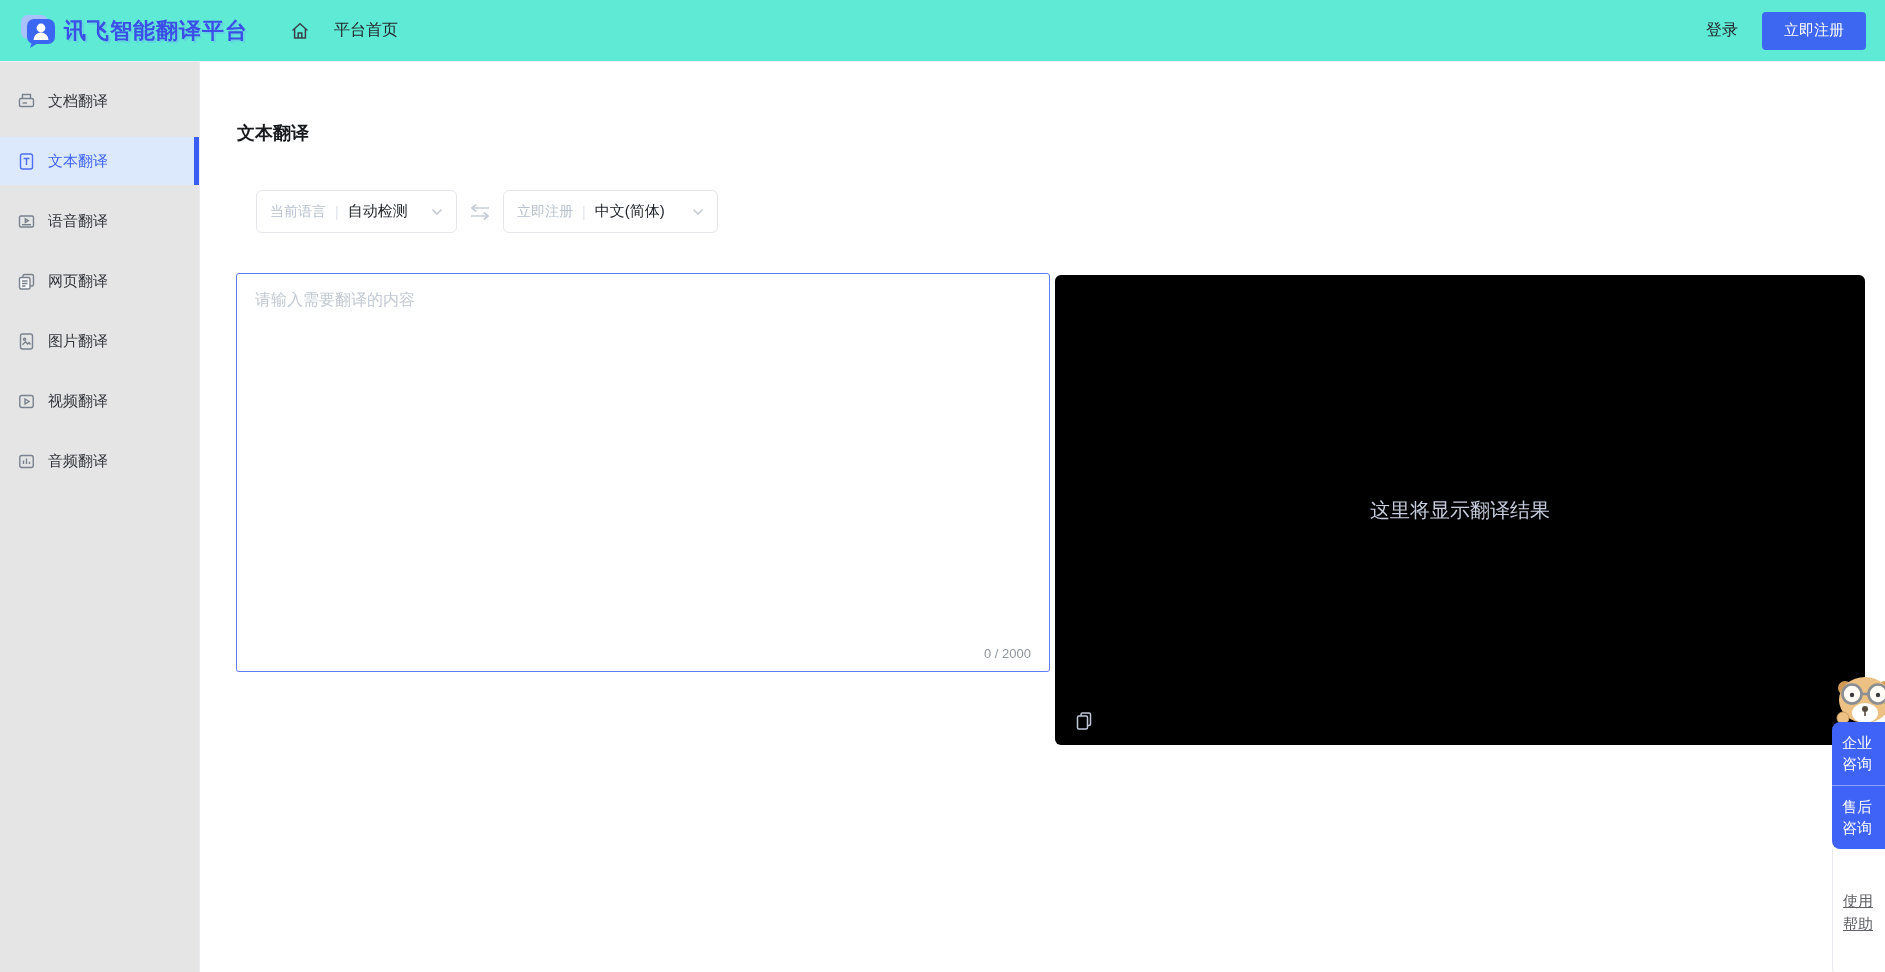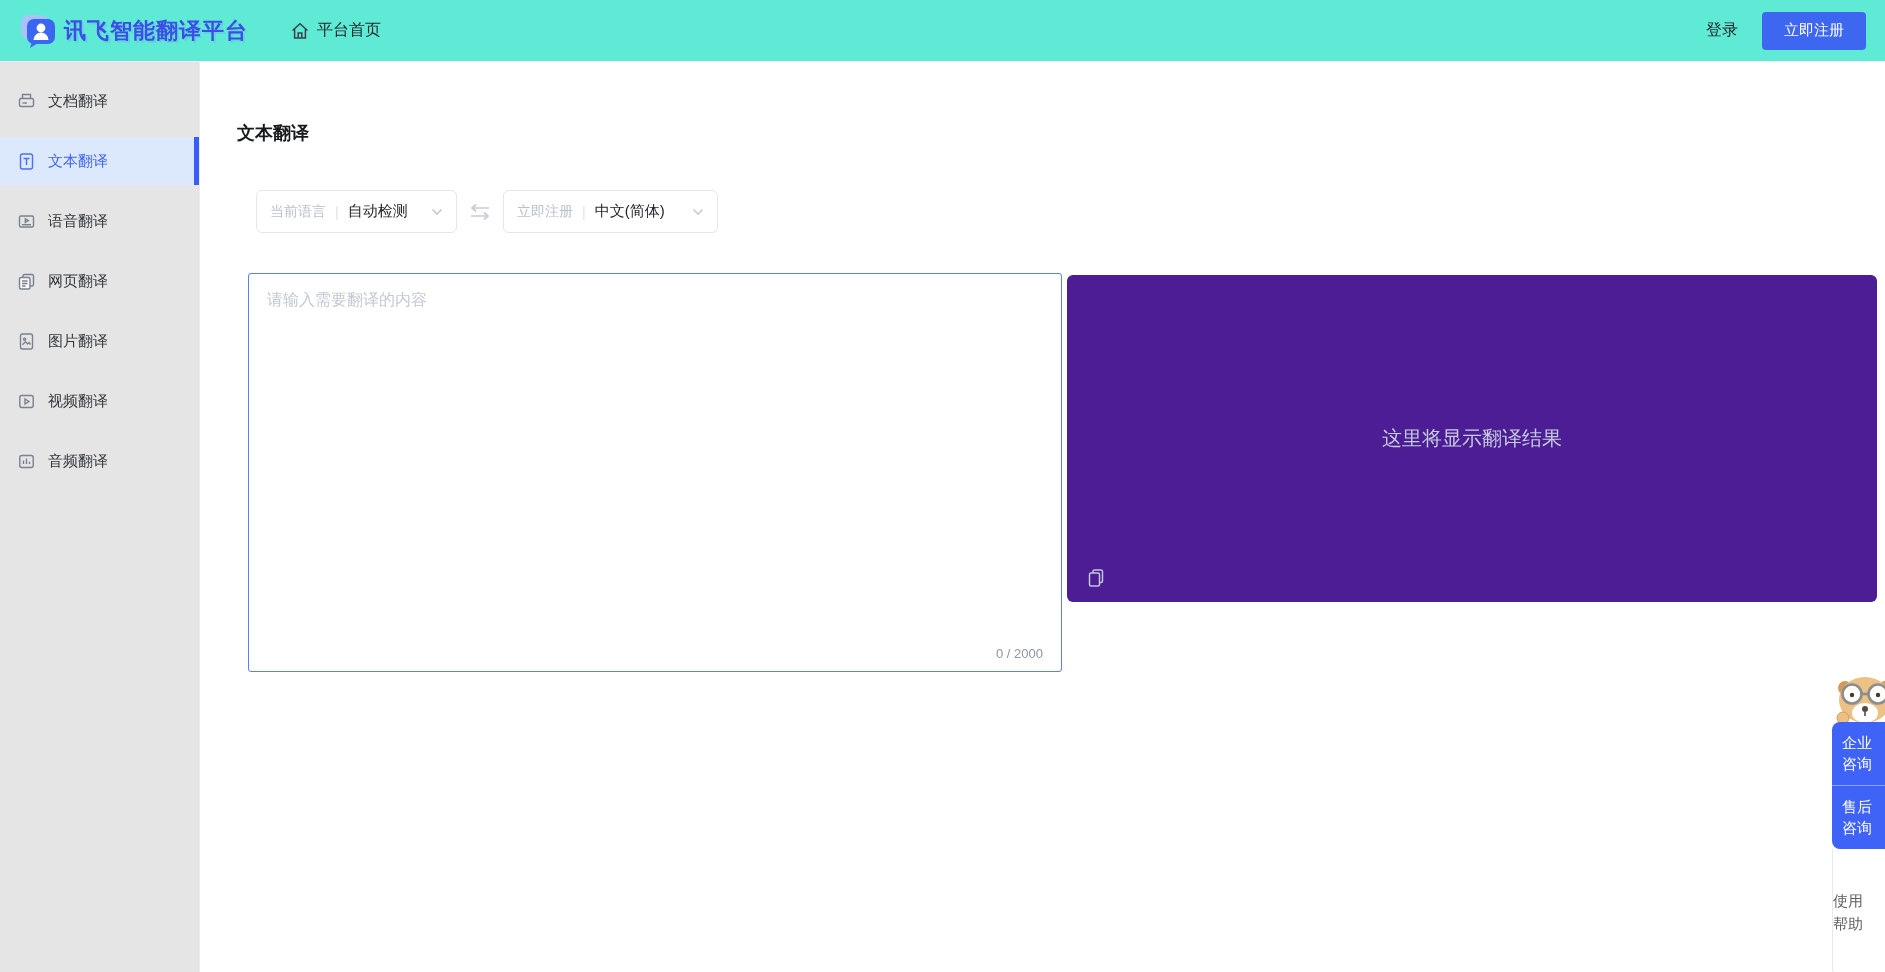--- a/index.html
+++ b/index.html
@@ -17,21 +17,21 @@
     display:flex; align-items:center; z-index:20;
   }
   .logo { display:flex; align-items:center; margin-left:18px; cursor:pointer; }
   .logo svg { width:40px; height:38px; }
   .logo-text {
     margin-left:6px; font-size:22px; font-weight:bold; color:#3b4fe6;
     letter-spacing:1px; text-shadow:2px 2px 0 rgba(110,150,255,.28);
   }
   .nav-home {
     display:flex; align-items:center; margin-left:42px; cursor:pointer;
-    font-size:16px; color:#23262b; gap:7px;
+    font-size:16px; color:#23262b; gap:24px;
   }
   .nav-home svg { width:20px; height:20px; stroke:#3c4048; }
   .header-spacer { flex:1; }
   .login-link { font-size:16px; color:#23262b; cursor:pointer; margin-right:24px; }
   .register-btn {
     width:104px; height:38px; margin-right:19px; border:none; border-radius:4px;
     background:#3d66f1; color:#fff; font-size:15px; cursor:pointer;
     font-family:inherit;
   }
 
@@ -68,36 +68,36 @@
   .lang-box.tgt { width:215px; }
   .lang-label { font-size:14px; color:#b8c1ce; white-space:nowrap; }
   .lang-sep { font-size:14px; color:#dfe3ea; }
   .lang-value { font-size:15px; color:#1e2228; white-space:nowrap; }
   .lang-box svg.chev { width:12px; height:8px; stroke:#c5cad3; fill:none; stroke-width:1.6; margin-left:auto; }
   .swap-btn {
     width:46px; text-align:center; cursor:pointer; display:flex; justify-content:center;
   }
   .swap-btn svg { width:24px; height:18px; stroke:#c8ced9; fill:none; stroke-width:1.7; }
 
-  .panels { position:absolute; left:48px; top:211px; display:flex; }
+  .panels { position:absolute; left:36px; top:211px; display:flex; }
   .input-wrap {
     position:relative; width:814px; height:399px;
     background:#fff; border:1px solid #5f7cf1; border-radius:3px;
   }
   .input-wrap textarea {
     width:100%; height:358px; border:none; outline:none; resize:none;
     padding:16px 18px; font-size:16px; color:#2a2d33; font-family:inherit; background:transparent;
   }
   .input-wrap textarea::placeholder { color:#c3c9d3; }
   .char-count {
     position:absolute; right:18px; bottom:10px; font-size:13px; color:#8f959e;
   }
   .result-panel {
-    position:relative; margin-left:5px; margin-top:2px; width:810px; height:327px;
-    background:#4c1d95; border-radius:6px;
+    position:relative; margin-left:5px; margin-top:2px; width:810px; height:470px;
+    background:#000000; border-radius:6px;
     display:flex; align-items:center; justify-content:center;
   }
   .result-placeholder { font-size:20px; color:#c5ccdd; }
   .copy-btn {
     position:absolute; left:18px; bottom:10px; width:22px; height:24px; cursor:pointer;
     background:none; border:none; padding:0;
   }
   .copy-btn svg { width:20px; height:22px; stroke:#bfc7d8; fill:none; stroke-width:1.5; }
 
   
@@ -110,21 +110,21 @@
   .fw-item {
     padding:10px 4px 11px 10px; font-size:15px; line-height:21px; cursor:pointer;
     width:62px;
   }
   .fw-item + .fw-item { border-top:1px solid rgba(255,255,255,.4); }
   .fw-item span { display:block; width:32px; }
   .fw-white {
     width:62px; height:127px; background:#fff; border:1px solid #e8e8ee; border-top:none;
     border-radius:0 0 0 8px; display:flex; align-items:center; cursor:pointer;
   }
-  .fw-white span { display:block; width:32px; margin-left:0; font-size:15px; line-height:23px; color:#606266; }
+  .fw-white span { display:block; width:32px; margin-left:10px; font-size:15px; line-height:23px; color:#606266;text-decoration:underline; }
 </style>
 </head>
 <body>
 
 <div class="page">
 
   <div class="header">
     <div class="logo">
       <svg viewBox="0 0 40 38">
         <rect x="3" y="3" width="27" height="24" rx="7" fill="#a9c2ff"></rect>

